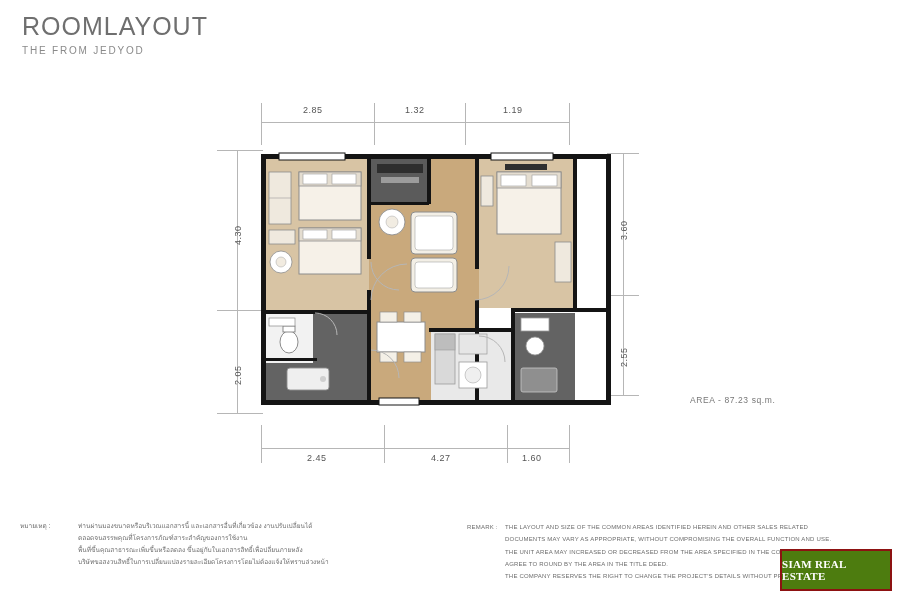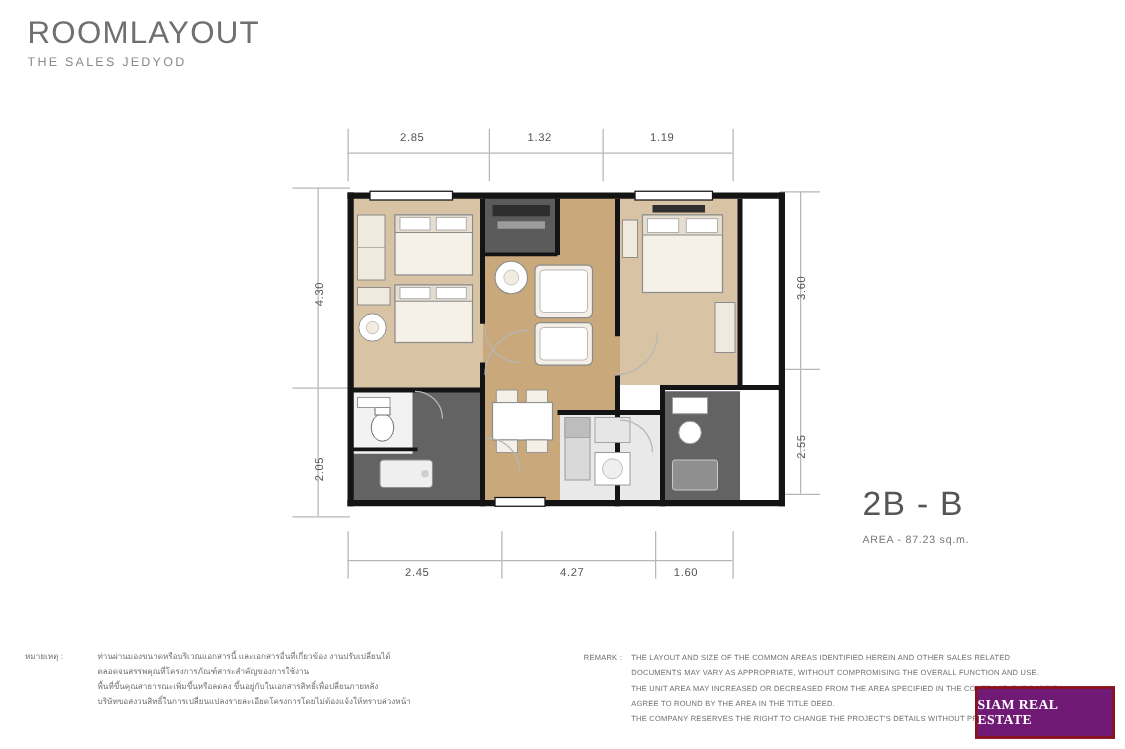--- a/index.html
+++ b/index.html
@@ -32,21 +32,21 @@
   #subtitle {
     font-size: 10px;
     letter-spacing: 1.8px;
     color: #8a8a8a;
     margin-top: 4px;
   }
 
   
   #plan-area {
     position: absolute;
-    left: 226px;
+    left: 209px;
     top: 95px;
     width: 430px;
     height: 385px;
   }
 
   
   .dim-label {
     position: absolute;
     font-size: 9px;
     color: #555;
@@ -139,38 +139,38 @@
     list-style: none;
   }
 
   
   #watermark {
     position: absolute;
     right: 8px;
     bottom: 8px;
     width: 108px;
     height: 38px;
-    background: #701a75;
+    background: #4d7c0f;
     border: 2px solid #8d1212;
     color: #ffffff;
     display: flex;
     align-items: center;
     justify-content: center;
     font-size: 11px;
     font-weight: bold;
     letter-spacing: 0.3px;
     font-family: "Liberation Serif", serif;
   }
 </style>
 </head>
 <body>
 
 <div id="header">
   <div id="title">ROOMLAYOUT</div>
-  <div id="subtitle">THE SALES JEDYOD</div>
+  <div id="subtitle">THE FROM JEDYOD</div>
 </div>
 
 <div id="plan-area">
 
   <div class="tickline-v" style="left:52px;  top:8px;  height:42px;"></div>
   <div class="tickline-v" style="left:165px; top:8px;  height:42px;"></div>
   <div class="tickline-v" style="left:256px; top:8px;  height:42px;"></div>
   <div class="tickline-v" style="left:360px; top:8px;  height:42px;"></div>
 
   <div class="tickline-h" style="left:52px;  top:27px; width:113px;"></div>
@@ -338,21 +338,20 @@
       <path d="M112 112 A28 28 0 0 0 140 140"></path>
       <path d="M216 150 A34 34 0 0 0 250 116"></path>
       <path d="M112 200 A28 28 0 0 1 140 228"></path>
       <path d="M220 186 A26 26 0 0 1 246 212"></path>
       <path d="M56 163 A22 22 0 0 1 78 185"></path>
     </g>
   </svg>
 </div>
 
 <div id="unit-block">
-  <div id="unit-code">2B - B</div>
   <div id="unit-area">AREA - 87.23 sq.m.</div>
 </div>
 
 <div id="note-th">
   <span class="lbl">หมายเหตุ  :</span>
   <ul>
     <li>ท่านผ่านมองขนาดหรือบริเวณแอกสารนี้ และเอกสารอื่นที่เกี่ยวข้อง งานปรับเปลี่ยนได้</li>
     <li>ตลอดจนสรรพคุณที่โครงการภัณฑ์สาระสำคัญของการใช้งาน</li>
     <li>พื้นที่ขึ้นคุณสาธารณะเพิ่มขึ้นหรือลดลง ขึ้นอยู่กับในเอกสารสิทธิ์เพื่อปลี่ยนภายหลัง</li>
     <li>บริษัทขอสงวนสิทธิ์ในการเปลี่ยนแปลงรายละเอียดโครงการโดยไม่ต้องแจ้งให้ทราบล่วงหน้า</li>

